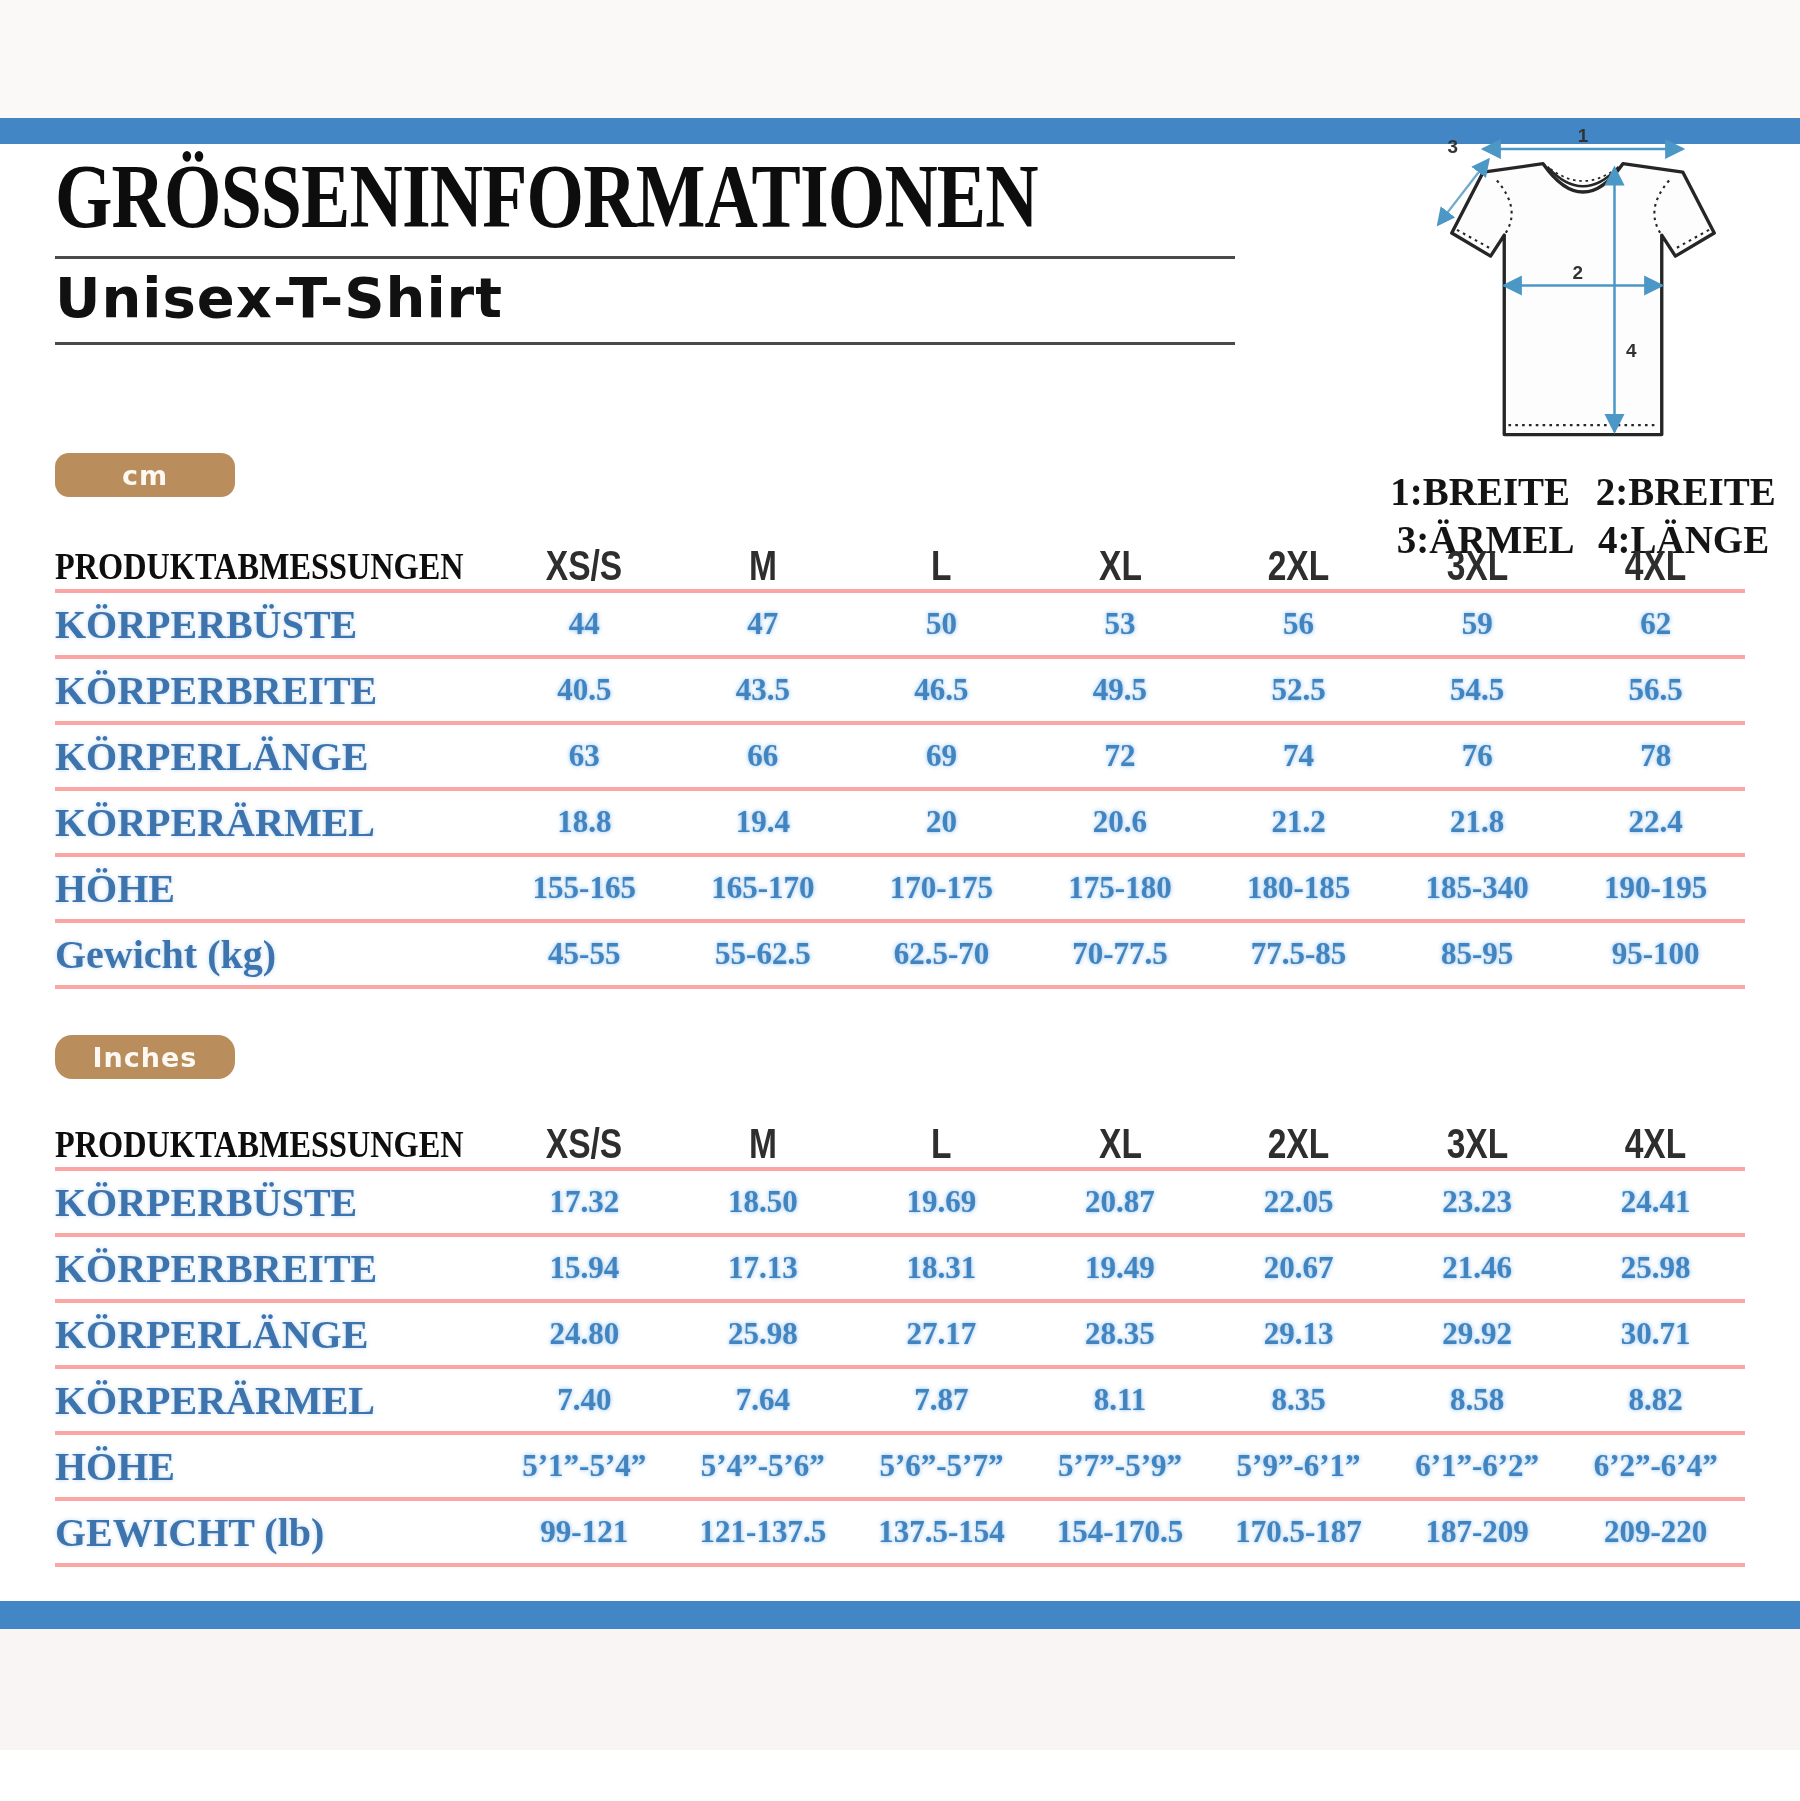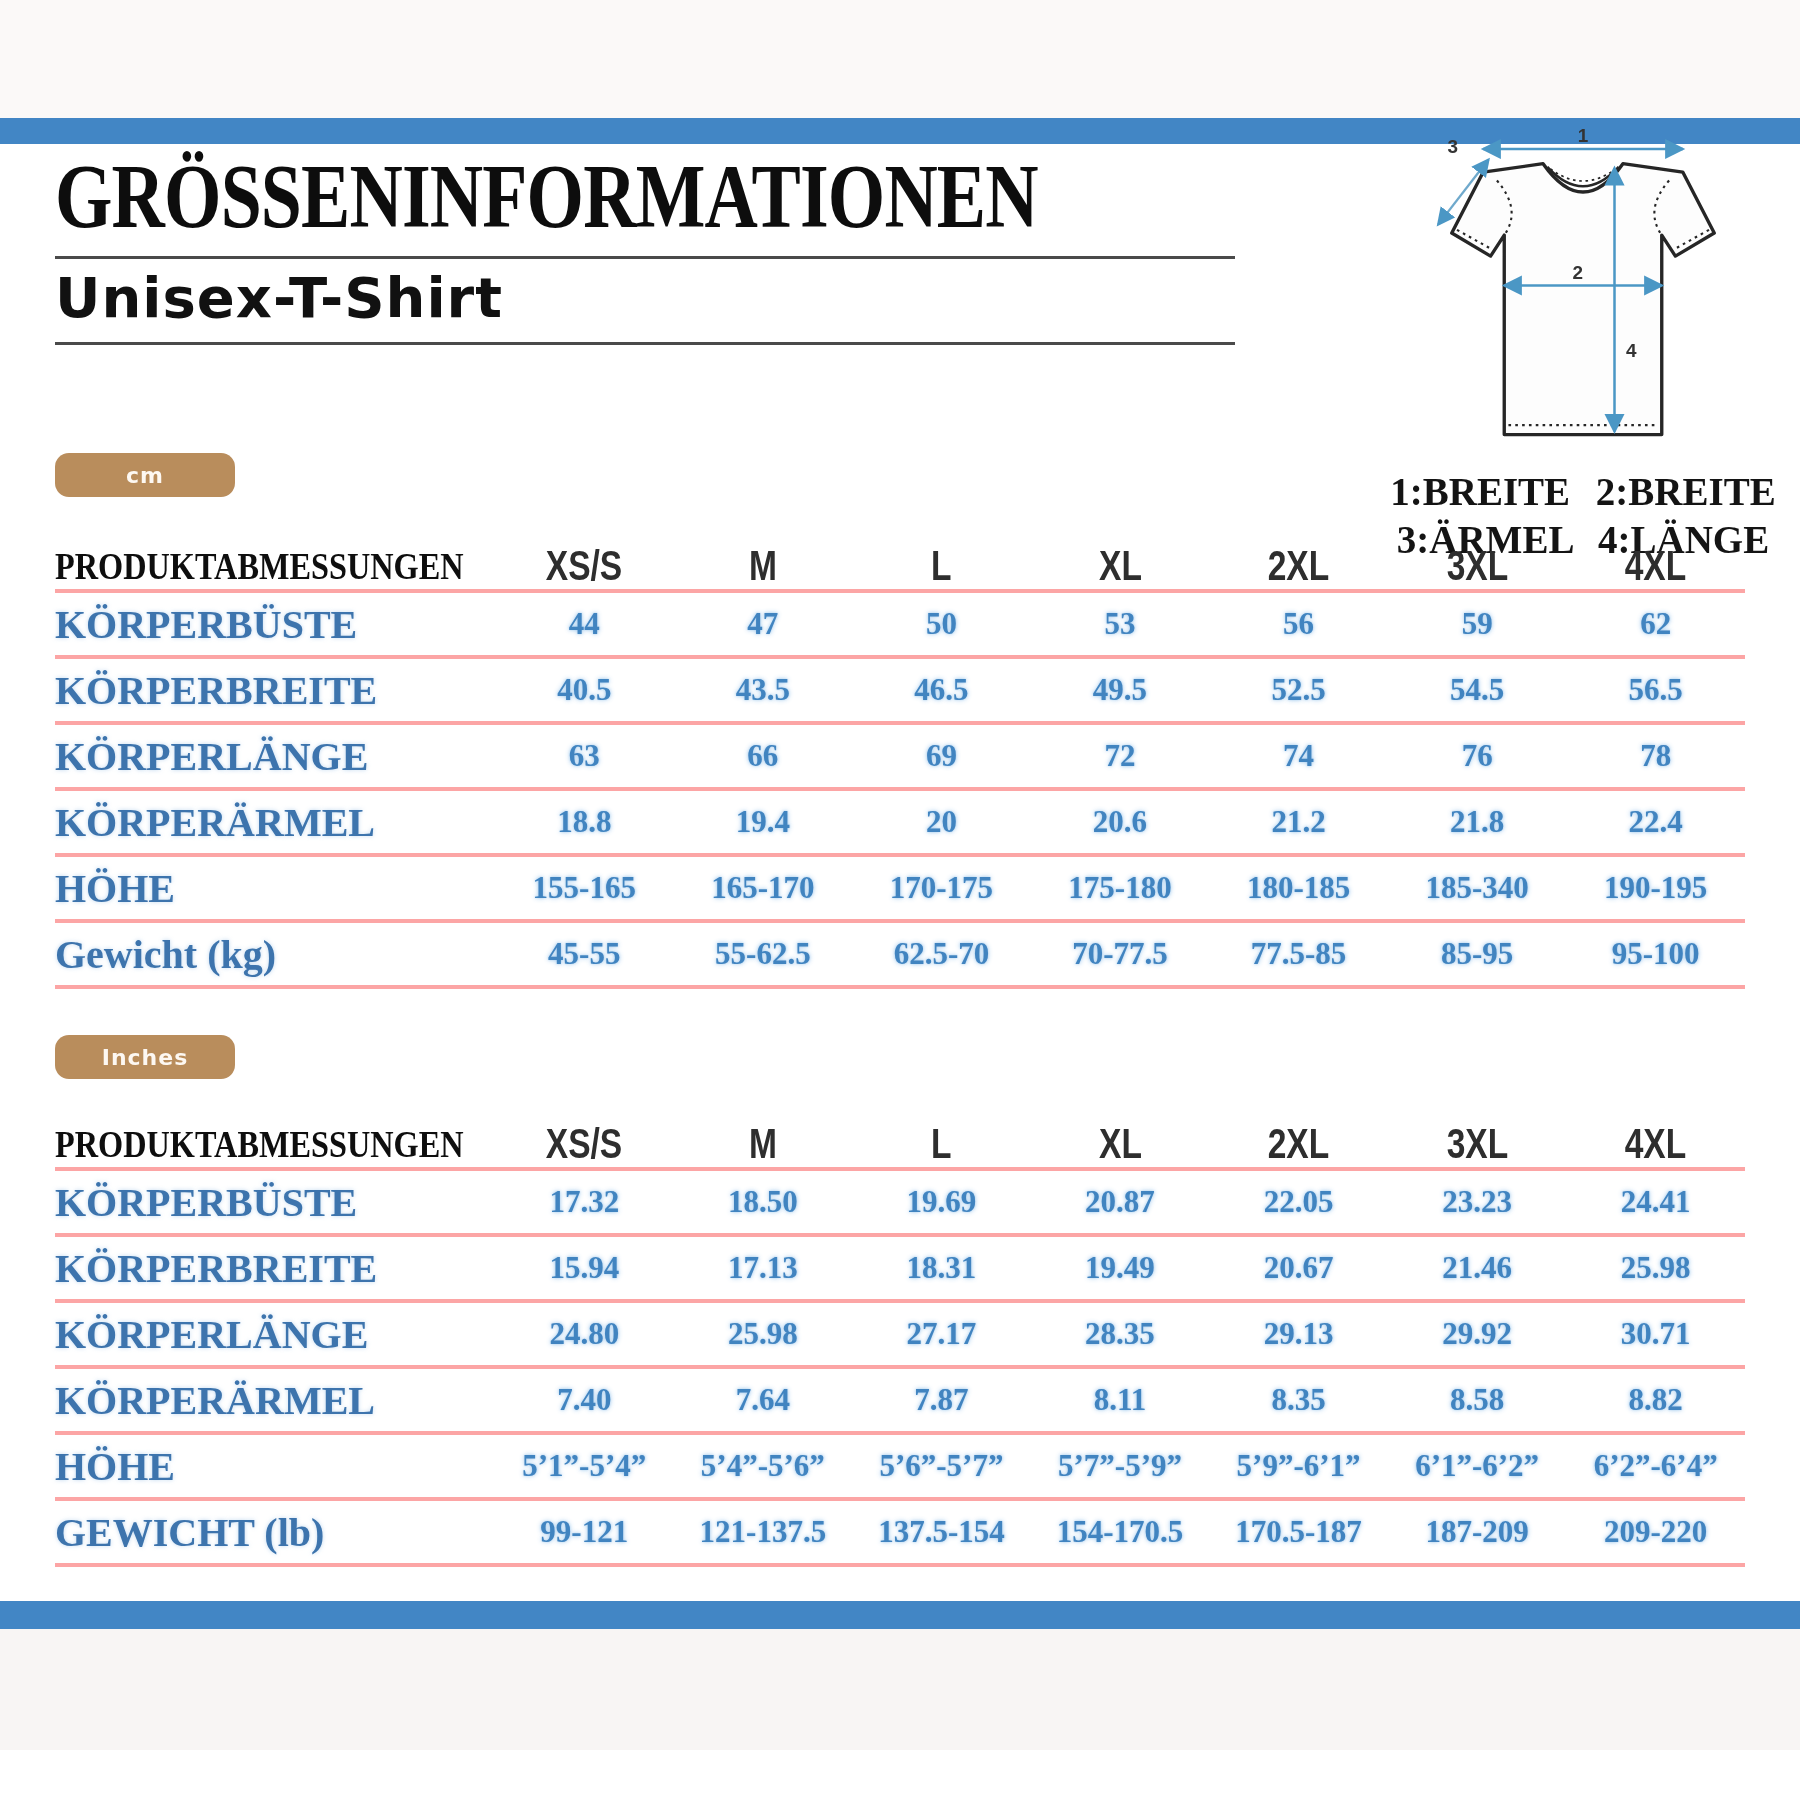--- a/index.html
+++ b/index.html
@@ -25,23 +25,23 @@
 
   
   .diagram { position:absolute; top:-16px; right:-6px; width:446px; text-align:center; }
   .legend { font-family:"Liberation Serif", serif; font-weight:bold; font-size:39px;
             color:#141414; line-height:1.22; word-spacing:16px; white-space:nowrap; }
 
   
   .badge { display:flex; align-items:center; justify-content:center;
            width:180px; height:44px; background:#b98d5c; border-radius:14px;
            color:#fdf8f2; font-family:"DejaVu Sans", sans-serif; font-weight:bold;
-           font-size:22px; letter-spacing:1px; }
+           font-size:27px; letter-spacing:1px; }
   .badge-cm { margin-top:108px; }
-  .badge-in { margin-top:46px; }
+  .badge-in { margin-top:46px;border-radius:17px; }
 
   
   .size-table { margin-top:44px; }
   .size-table.second { margin-top:40px; }
   .trow { display:grid; grid-template-columns:440px repeat(7, 1fr);
           align-items:center; height:66px; border-bottom:4px solid #fca5a5; }
   .trow.thead { height:52px; }
   .cell { text-align:center; }
   .cell.hlabel { text-align:left; }
   .hlabel .cond-serif { display:inline-block; transform:scaleX(0.85); transform-origin:left center;

